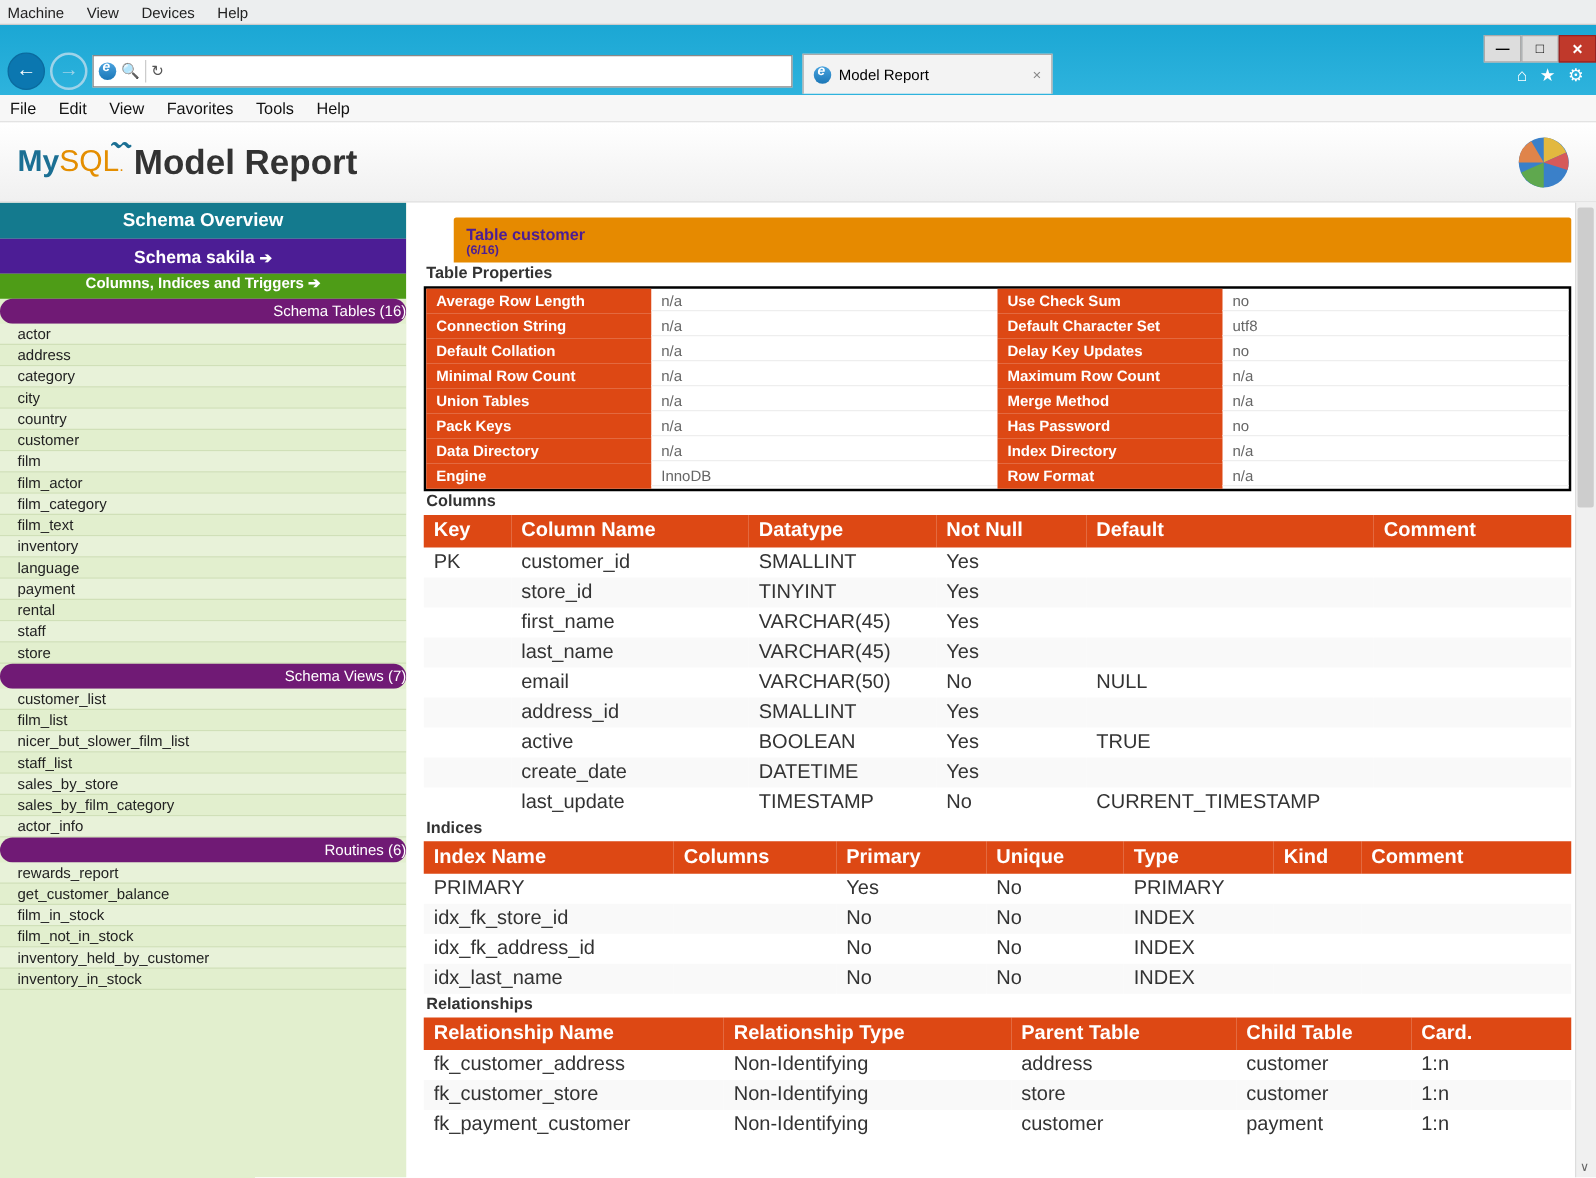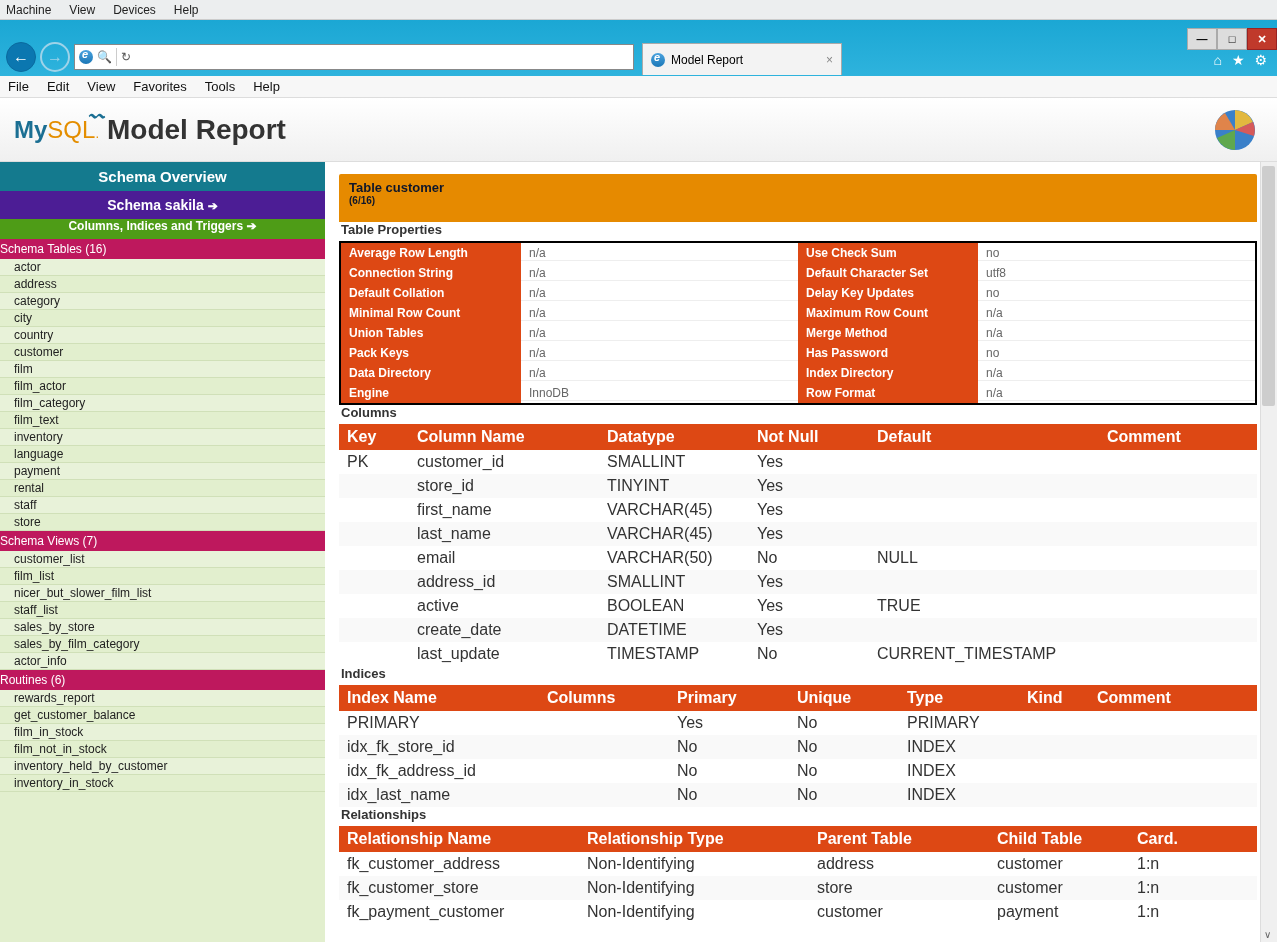--- a/index.html
+++ b/index.html
@@ -44,27 +44,27 @@
 
 
 .content { display:flex; height:780px; }
 .sidebar { width:325px; background:#e2efce; overflow-y:auto; }
 .main-wrap { flex:1; position:relative; }
 .main { position:absolute; inset:0; overflow-y:scroll; overflow-x:scroll; padding:12px 20px 0 14px; }
 
 .side-h1 { background:#147a8e; color:#fff; text-align:center; font-weight:bold; padding:6px 0; font-size:15px; }
 .side-h2 { background:#4c1d95; color:#fff; text-align:center; padding:6px 0; font-size:14px; font-weight:bold; }
 .side-h2-sub { background:#4e9c17; color:#fff; text-align:center; font-size:12px; padding-bottom:6px; font-weight:bold; }
-.side-h3 { background:#be185d; color:#fff; text-align:left; font-size:12px; padding:3px 0; }
+.side-h3 { background:#701a75; color:#fff; text-align:right; font-size:12px; padding:3px 0;border-radius:10px; }
 .side-item { padding:1px 14px; font-size:12px; color:#222; border-bottom:1px solid #d0e0b8; }
 .side-item:nth-child(odd) { background:#e8f2d9; }
 .arrow { color:#fff; font-size:12px; }
 
 
-.section-head { background:#e68a00; color:#0f172a; padding:6px 10px 16px; font-weight:bold; border-radius:2px 2px 0 0; }
+.section-head { background:#e68a00; color:#4c1d95; padding:6px 10px 4px; font-weight:bold; border-radius:2px 2px 0 0;margin-left:24px; }
 .section-head .sub { font-weight:bold; font-size:10px; display:block; }
 .sect-title { font-size:13px; font-weight:bold; color:#333; margin:0 0 4px 2px; }
 
 .prop-grid { display:flex; border:2px solid #000000; }
 .prop-col { width:50%; }
 .prop-row { display:flex; height:20px; align-items:center; font-size:12px; }
 .prop-row .k { width:180px; background:#dd4814; color:#fff; padding:0 8px; font-weight:bold; height:100%; display:flex; align-items:center; }
 .prop-row .v { flex:1; padding:0 8px; color:#666; border-bottom:1px solid #eee; }
 
 table.data { width:100%; border-collapse:collapse; font-size:16px; }

